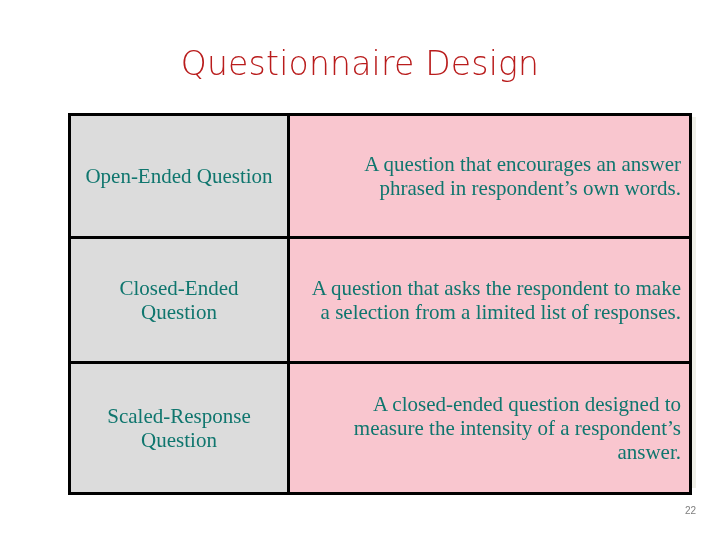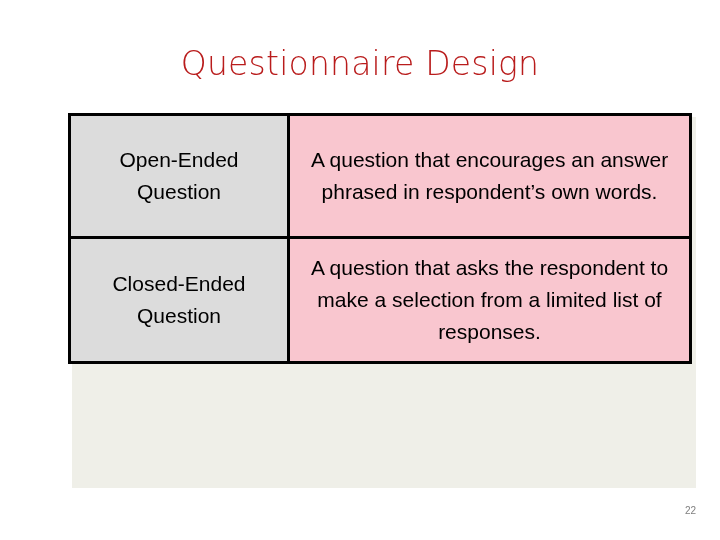--- a/index.html
+++ b/index.html
@@ -55,36 +55,36 @@
     background: #ffffff;
   }
 
   .def-table tr + tr > td {
     border-top: 3px solid #000000;
   }
 
   .def-table td {
     vertical-align: middle;
     padding: 6px 8px;
-    color: #000000;
-    font-family: Liberation Sans, sans-serif;
+    color: #0f766e;
+    font-family: Liberation Serif, serif;
     font-size: 21px;
-    line-height: 32px;
+    line-height: 24px;
   }
 
   .term-cell {
     width: 200px;
     background: #dcdcdc;
     text-align: center;
     border-right: 3px solid #000000;
   }
 
   .desc-cell {
     background: #f9c6cf;
-    text-align: center;
+    text-align: right;
   }
 
   .row-1 td { height: 108px; }
   .row-2 td { height: 110px; }
   .row-3 td { height: 116px; }
 
   .page-number {
     position: absolute;
     right: 24px;
     bottom: 22px;
@@ -106,18 +106,22 @@
   <table class="def-table">
     <tbody>
       <tr class="row-1">
         <td class="term-cell">Open-Ended Question</td>
         <td class="desc-cell">A question that encourages an answer phrased in respondent’s own words.</td>
       </tr>
       <tr class="row-2">
         <td class="term-cell">Closed-Ended Question</td>
         <td class="desc-cell">A question that asks the respondent to make a selection from a limited list of responses.</td>
       </tr>
+      <tr class="row-3">
+        <td class="term-cell">Scaled-Response Question</td>
+        <td class="desc-cell">A closed-ended question designed to measure the intensity of a respondent’s answer.</td>
+      </tr>
     </tbody>
   </table>
 
   <div class="page-number">22</div>
 
 </div>
 
 </body></html>

